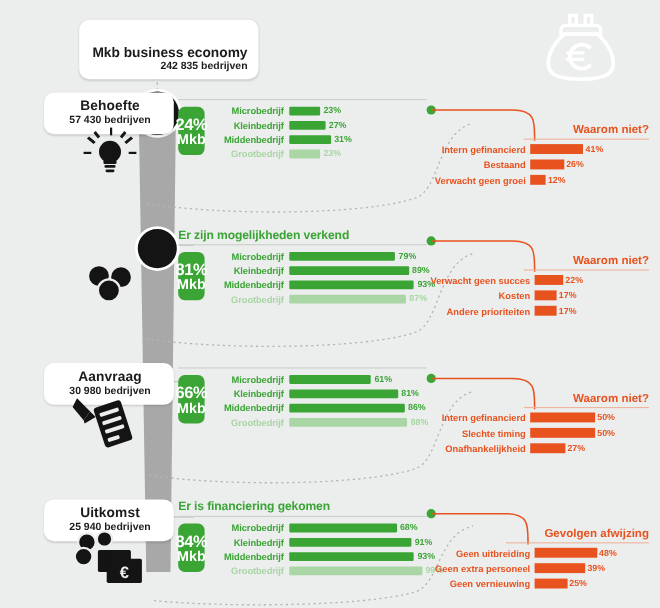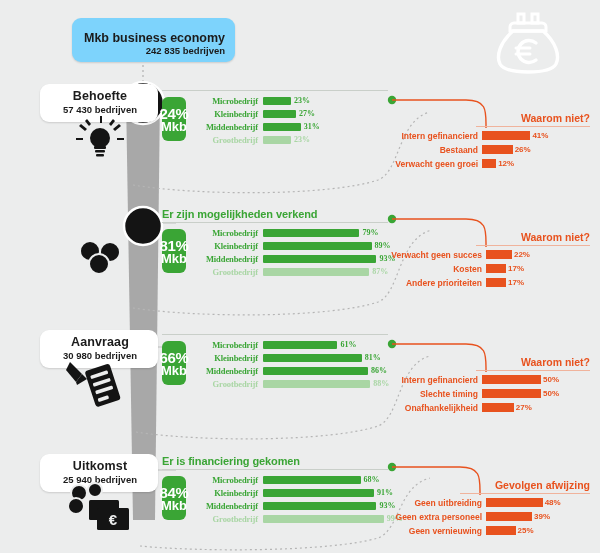--- a/index.html
+++ b/index.html
@@ -22,42 +22,42 @@
   .pill{
     position:absolute;background:#fff;border-radius:9px;
     box-shadow:0 1px 2px rgba(0,0,0,.14);
     padding:6px 10px 6px 12px;text-align:center;
     min-width:96px;
   }
   .pill .t1{font-size:12.5px;font-weight:bold;color:#1b1b1b;line-height:13px;letter-spacing:.1px;}
   .pill .t2{font-size:9.5px;font-weight:bold;color:#1b1b1b;line-height:12px;margin-top:1px;}
 
   .topbox{
-    position:absolute;left:72px;top:18px;background:#7dd3fc;border-radius:9px;
-    box-shadow:0 1px 2px rgba(0,0,0,.14);padding:13px 10px 6px 12px;text-align:right;
+    position:absolute;left:72px;top:18px;background:#ffffff;border-radius:9px;
+    box-shadow:0 1px 2px rgba(0,0,0,.14);padding:23px 10px 6px 12px;text-align:right;
   }
   .topbox .t1{font-size:12.5px;font-weight:bold;color:#1b1b1b;line-height:14px;}
   .topbox .t2{font-size:9.5px;font-weight:bold;color:#1b1b1b;line-height:11px;}
 
   
   .gblock{position:absolute;}
   .gtitle{
     font-size:11px;font-weight:bold;color:#3aa535;white-space:nowrap;
     letter-spacing:-.1px;
   }
   .gtitle-rule{height:1px;background:#c9cfc9;margin-top:2px;width:226px;}
   .gbody{display:flex;align-items:flex-start;margin-top:4px;}
   .badge{
     width:24px;height:44px;background:#3aa535;border-radius:6px;
     display:flex;flex-direction:column;align-items:center;justify-content:center;
     color:#fff;flex:0 0 auto;margin-top:2px;
   }
   .badge .pct{font-size:15px;font-weight:bold;line-height:15px;letter-spacing:-.3px;}
   .badge .mk{font-size:13px;font-weight:bold;line-height:10px;margin-top:1px;}
-  .rows{margin-left:6px;font-family:Liberation Serif, serif;}
+  .rows{margin-left:6px;}
   .row{display:flex;align-items:center;height:11px;margin-bottom:2px;}
   .rlab{
     width:66px;text-align:right;font-size:8.5px;font-weight:bold;color:#3aa535;
     padding-right:5px;white-space:nowrap;letter-spacing:-.1px;
   }
   .rbar{height:8px;background:#3aa535;border-radius:1px;}
   .rval{font-size:8px;font-weight:bold;color:#3aa535;margin-left:3px;white-space:nowrap;}
   .row.faded .rlab,.row.faded .rval{color:#a9d6a4;}
   .row.faded .rbar{background:#a9d6a4;}
 

